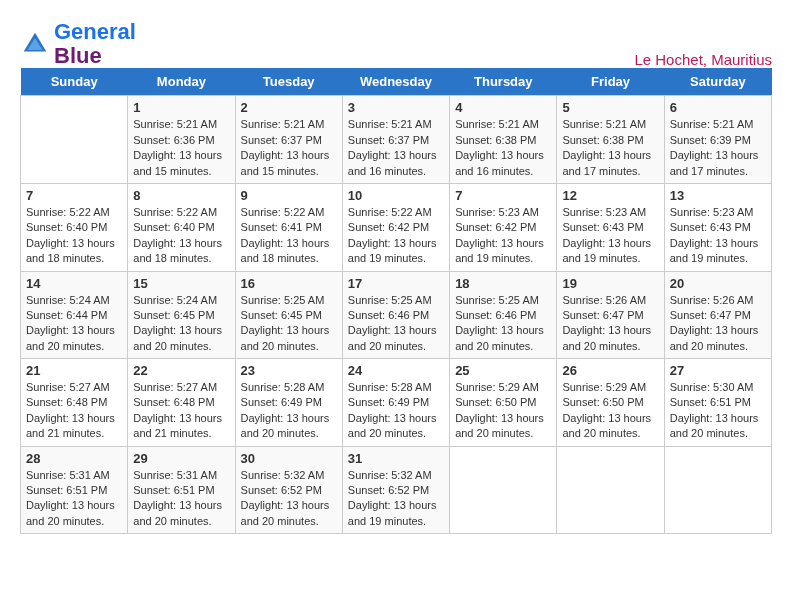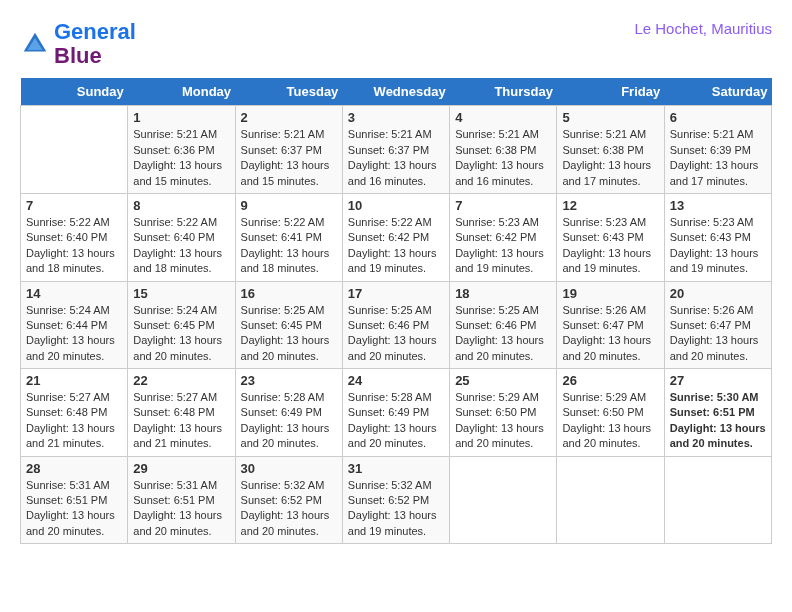--- a/index.html
+++ b/index.html
@@ -6,22 +6,21 @@
     body {
       font-family: Arial, sans-serif;
       background: #fff;
       width: 792px;
       min-height: 612px;
       padding: 20px;
     }
     .header {
       display: flex;
       justify-content: space-between;
-      align-items: flex-start;
-      margin-bottom: 10px;
+      align-items: flex-end;
     }
     .logo {
       display: flex;
       align-items: center;
     }
     .logo-text {
       font-size: 22px;
       font-weight: bold;
       color: #333;
       line-height: 1.1;
@@ -37,32 +36,32 @@
     .title-block {
       text-align: right;
     }
     .month-title {
       font-size: 32px;
       font-weight: bold;
       color: #333;
     }
     .location {
       font-size: 15px;
-      color: #8b5cf6;
+      color: #be185d;
     }
     table {
       width: 100%;
       border-collapse: collapse;
       font-size: 11px;
     }
     thead tr th {
       background: #2a75c7;
       color: #fff;
       padding: 6px 4px;
-      text-align: right;
+      text-align: center;
       font-size: 13px;
       font-weight: bold;
     }
     tbody tr td {
       border: 1px solid #ccc;
       vertical-align: top;
       padding: 4px 5px;
       height: 80px;
       width: 107px;
     }
@@ -305,21 +304,21 @@
         </td>
         <td>
           <span class="day-num">26</span>
           <div class="day-info" style="white-space: pre-line;">Sunrise: 5:29 AM
 Sunset: 6:50 PM
 Daylight: 13 hours
 and 20 minutes.</div>
         </td>
         <td>
           <span class="day-num">27</span>
-          <div class="day-info" style="white-space: pre-line; font-weight: bold;">Sunrise: 5:30 AM
+          <div class="day-info" style="white-space: pre-line;">Sunrise: 5:30 AM
 Sunset: 6:51 PM
 Daylight: 13 hours
 and 20 minutes.</div>
         </td>
       </tr>
       <tr>
         <td>
           <span class="day-num">28</span>
           <div class="day-info" style="white-space: pre-line;">Sunrise: 5:31 AM
 Sunset: 6:51 PM

